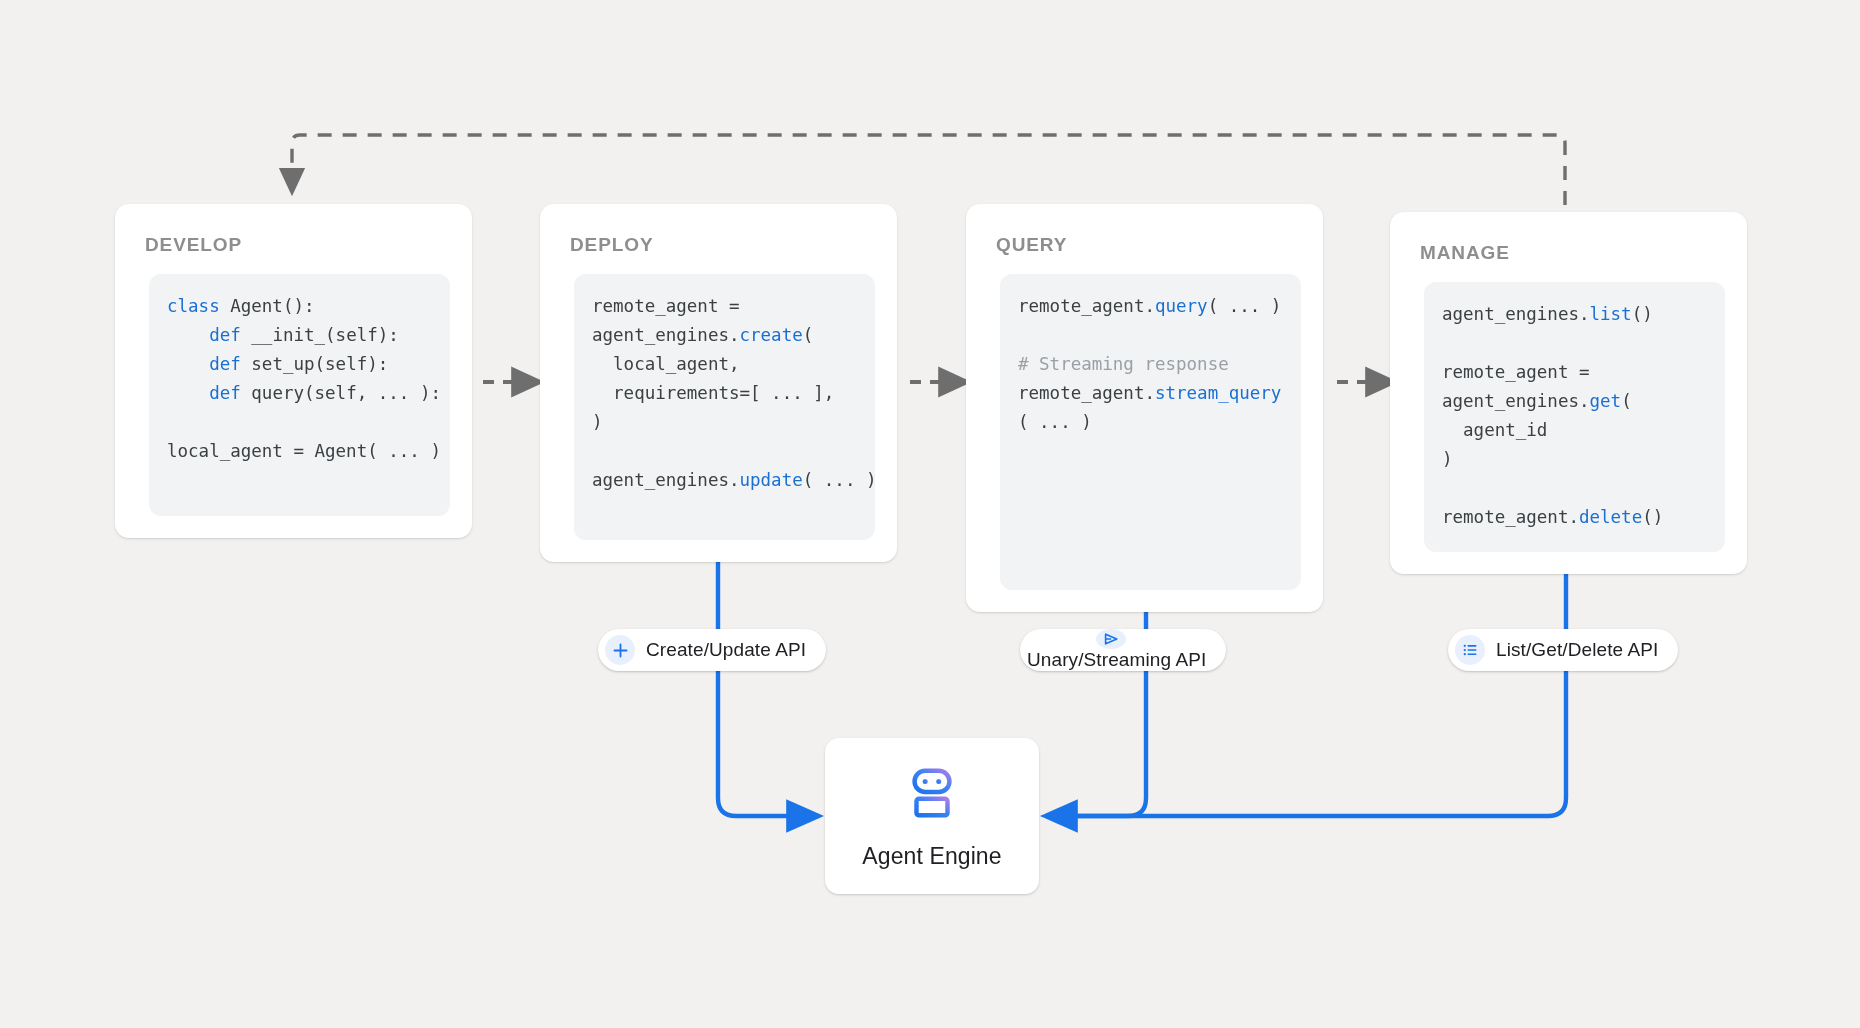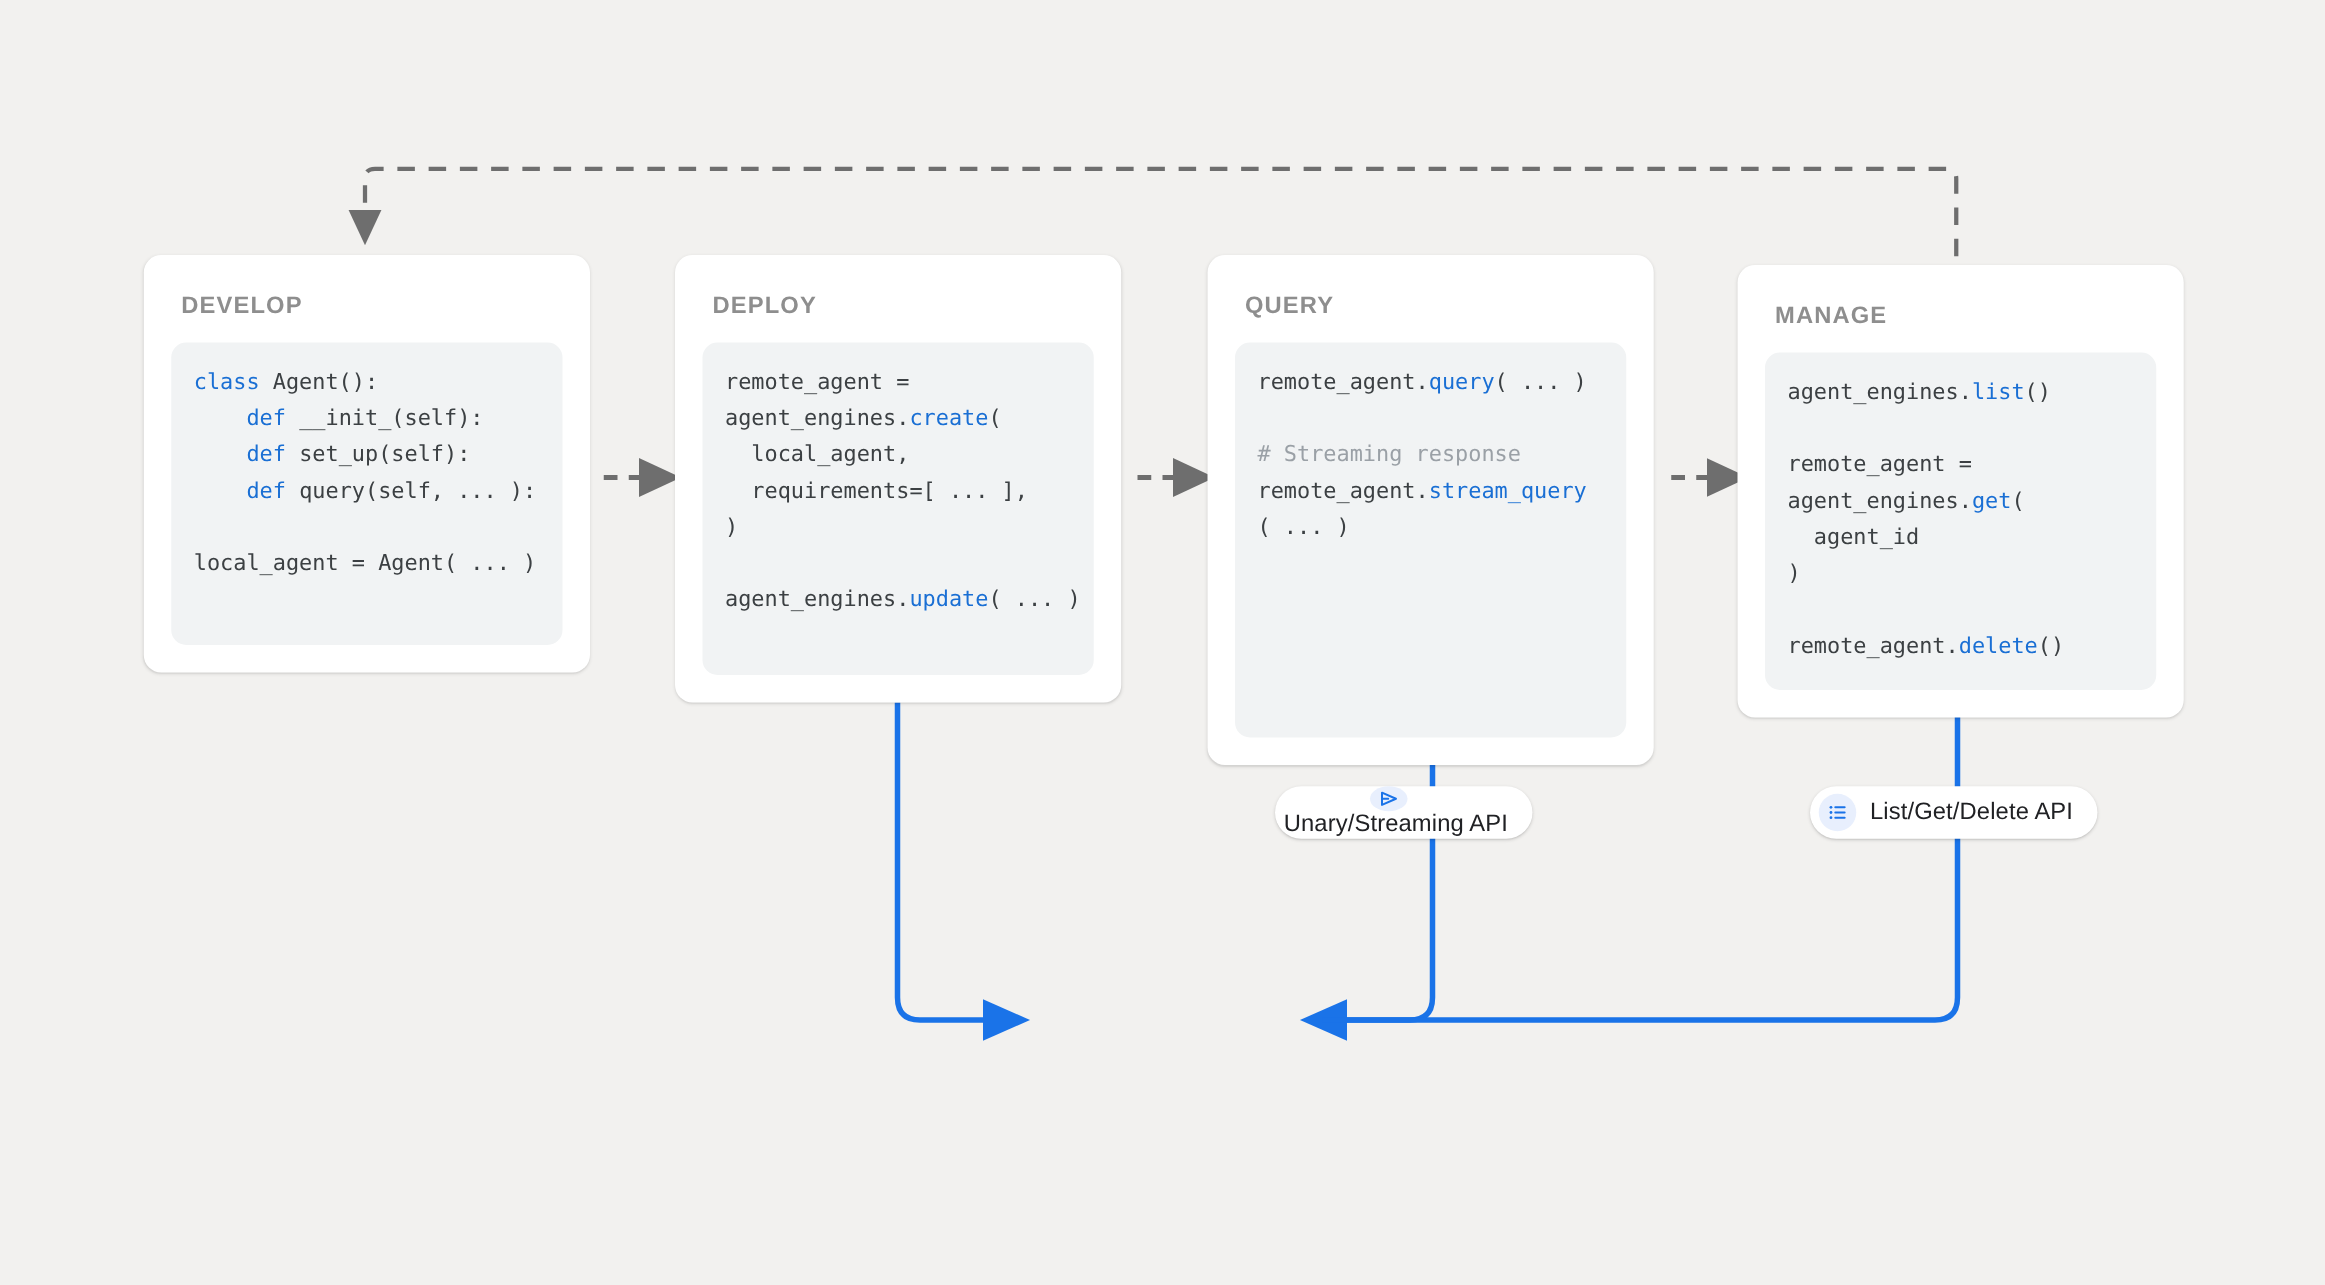--- a/index.html
+++ b/index.html
@@ -46,20 +46,21 @@
     border-radius: 12px;
     flex: 1;
     padding: 18px 16px 18px 18px;
     box-sizing: border-box;
     font-family: "DejaVu Sans Mono", "Liberation Mono", monospace;
     font-size: 17.5px;
     line-height: 29px;
     color: #3c4043;
     white-space: pre;
     overflow: hidden;
+    margin-left: 12px;
   }
   .kw  { color: #1a6fd4; }
   .fn  { color: #1a6fd4; }
   .cmt { color: #9aa0a6; }
 
   
   .api-pill {
     position: absolute;
     height: 42px;
     background: #ffffff;
@@ -195,20 +196,28 @@
     <div class="code-block"><span>agent_engines.</span><span class="fn">list</span><span>()</span>
 <span></span>
 <span>remote_agent =</span>
 <span>agent_engines.</span><span class="fn">get</span><span>(</span>
 <span>  agent_id</span>
 <span>)</span>
 <span></span>
 <span>remote_agent.</span><span class="fn">delete</span><span>()</span></div>
   </div>
 
+  <div class="api-pill" style="left:598px; top:629px;">
+    <span class="pill-icon">
+      <svg width="17" height="17" viewBox="0 0 18 18">
+        <path d="M9 2.6 V15.4 M2.6 9 H15.4" stroke="#1a73e8" stroke-width="1.9" stroke-linecap="round" fill="none"></path>
+      </svg>
+    </span>
+    <span class="pill-label">Create/Update API</span>
+  </div>
 
   <div class="api-pill" style="left:1020px; top:629px;flex-direction:column;">
     <span class="pill-icon">
       <svg width="18" height="18" viewBox="0 0 20 20">
         <path d="M4 4.6 L16.4 10 L4 15.4 Z" fill="none" stroke="#1a73e8" stroke-width="1.8" stroke-linejoin="round"></path>
         <path d="M4.4 10 H9.6" stroke="#1a73e8" stroke-width="1.6" stroke-linecap="round"></path>
       </svg>
     </span>
     <span class="pill-label">Unary/Streaming API</span>
   </div>
@@ -218,14 +227,25 @@
       <svg width="18" height="18" viewBox="0 0 20 20">
         <circle cx="4.2" cy="5.4" r="1.25" fill="#1a73e8"></circle>
         <circle cx="4.2" cy="10" r="1.25" fill="#1a73e8"></circle>
         <circle cx="4.2" cy="14.6" r="1.25" fill="#1a73e8"></circle>
         <path d="M8 5.4 H16.4 M8 10 H16.4 M8 14.6 H16.4" stroke="#1a73e8" stroke-width="1.7" stroke-linecap="round"></path>
       </svg>
     </span>
     <span class="pill-label">List/Get/Delete API</span>
   </div>
 
+  <div id="agent-engine">
+    <span>
+      <svg width="62" height="62" viewBox="0 0 64 64">
+        <rect x="14" y="8" width="36" height="22" rx="11" ry="11" fill="none" stroke="url(#robotGrad)" stroke-width="4.6"></rect>
+        <circle cx="25" cy="19" r="2.6" fill="url(#robotGrad)"></circle>
+        <circle cx="39" cy="19" r="2.6" fill="url(#robotGrad)"></circle>
+        <rect x="16" y="37" width="32" height="17" rx="2.5" ry="2.5" fill="none" stroke="url(#robotGrad)" stroke-width="4.6"></rect>
+      </svg>
+    </span>
+    <span class="ae-label">Agent Engine</span>
+  </div>
 
 </div>
 
 </body></html>

